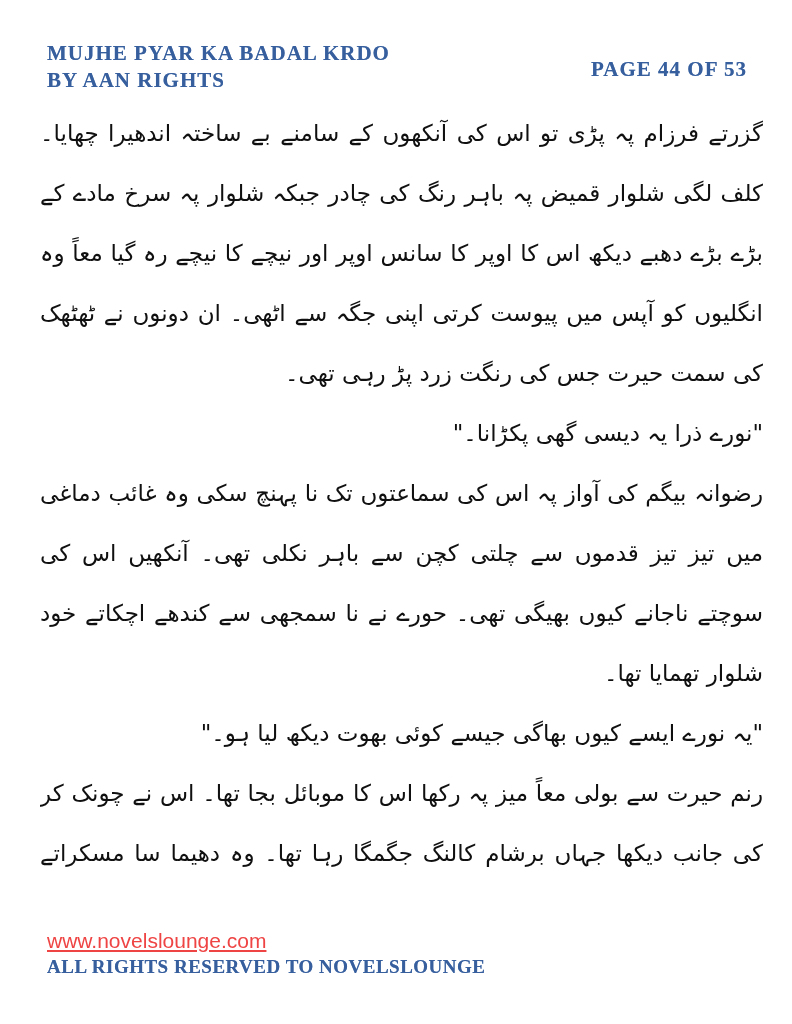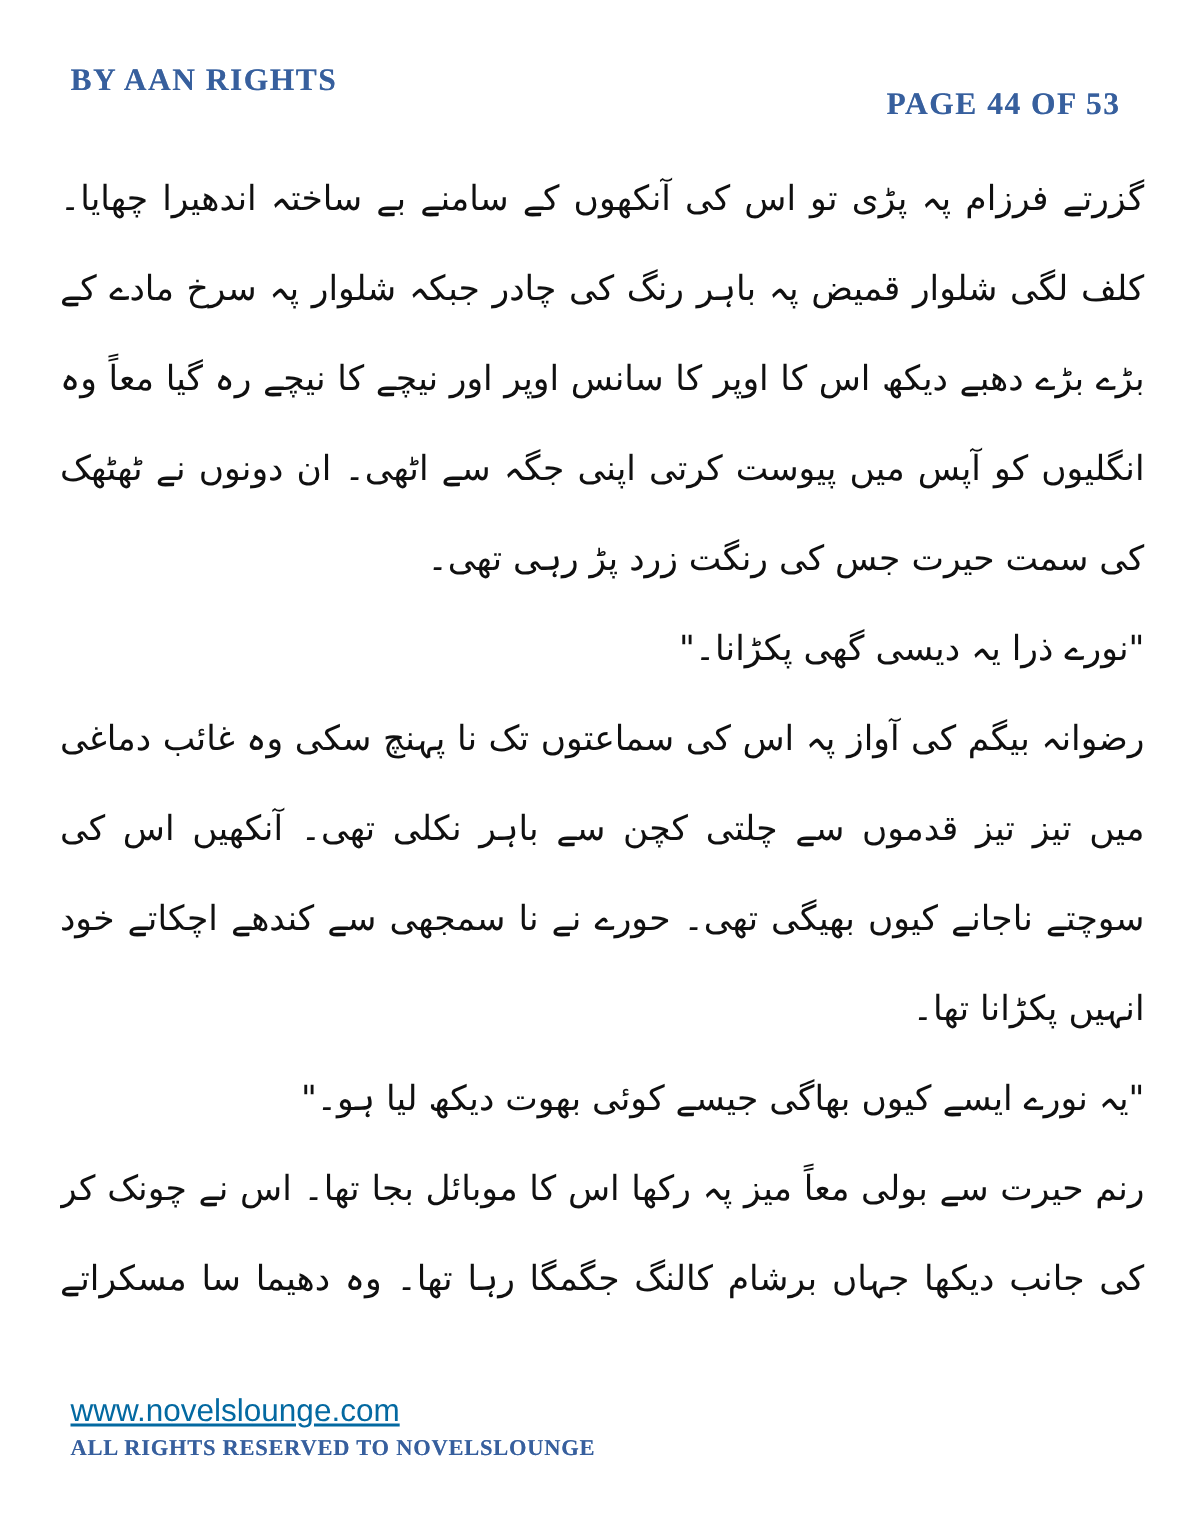--- a/index.html
+++ b/index.html
@@ -64,53 +64,54 @@
   .footer {
     position: absolute;
     left: 47px;
     top: 928px;
   }
   .site-link {
     display: inline-block;
     font-family: "Liberation Sans", sans-serif;
     font-size: 21px;
     line-height: 26px;
-    color: #0369a1;
+    color: #ef4444;
     text-decoration: underline;
     cursor: pointer;
   }
   .rights-notice {
-    font-size: 15px;
+    font-size: 19px;
     line-height: 25px;
     letter-spacing: 0.5px;
   }
 </style>
 </head>
 <body>
 
 <div class="page">
 
   <div class="header">
     <div>
+      <div class="deco-font book-title">MUJHE PYAR KA BADAL KRDO</div>
       <div class="deco-font author-byline">BY AAN RIGHTS</div>
     </div>
     <div class="deco-font page-indicator">PAGE 44 OF 53</div>
   </div>
 
   <div class="body-text" dir="rtl">
     <div class="line j">گزرتے فرزام پہ پڑی تو اس کی آنکھوں کے سامنے بے ساختہ اندھیرا چھایا۔ سفید</div>
     <div class="line j">کلف لگی شلوار قمیض پہ باہر رنگ کی چادر جبکہ شلوار پہ سرخ مادے کے</div>
     <div class="line j">بڑے بڑے دھبے دیکھ اس کا اوپر کا سانس اوپر اور نیچے کا نیچے رہ گیا معاً وہ کپکپاتی</div>
     <div class="line j">انگلیوں کو آپس میں پیوست کرتی اپنی جگہ سے اٹھی۔ ان دونوں نے ٹھٹھک کر اس</div>
     <div class="line">کی سمت حیرت جس کی رنگت زرد پڑ رہی تھی۔</div>
     <div class="line">"نورے ذرا یہ دیسی گھی پکڑانا۔"</div>
     <div class="line j">رضوانہ بیگم کی آواز پہ اس کی سماعتوں تک نا پہنچ سکی وہ غائب دماغی کی کیفیت</div>
     <div class="line j">میں تیز تیز قدموں سے چلتی کچن سے باہر نکلی تھی۔ آنکھیں اس کی تکلیف کا</div>
     <div class="line j">سوچتے ناجانے کیوں بھیگی تھی۔ حورے نے نا سمجھی سے کندھے اچکاتے خود گھی</div>
-    <div class="line">انہیں پکڑانا تھا۔</div>
+    <div class="line">شلوار تھمایا تھا۔</div>
     <div class="line">"یہ نورے ایسے کیوں بھاگی جیسے کوئی بھوت دیکھ لیا ہو۔"</div>
     <div class="line j">رنم حیرت سے بولی معاً میز پہ رکھا اس کا موبائل بجا تھا۔ اس نے چونک کر موبائل</div>
     <div class="line j">کی جانب دیکھا جہاں برشام کالنگ جگمگا رہا تھا۔ وہ دھیما سا مسکراتے اپنی جگہ سے</div>
   </div>
 
   <div class="footer">
     <a class="site-link">www.novelslounge.com</a>
     <div class="deco-font rights-notice">ALL RIGHTS RESERVED TO NOVELSLOUNGE</div>
   </div>
 

